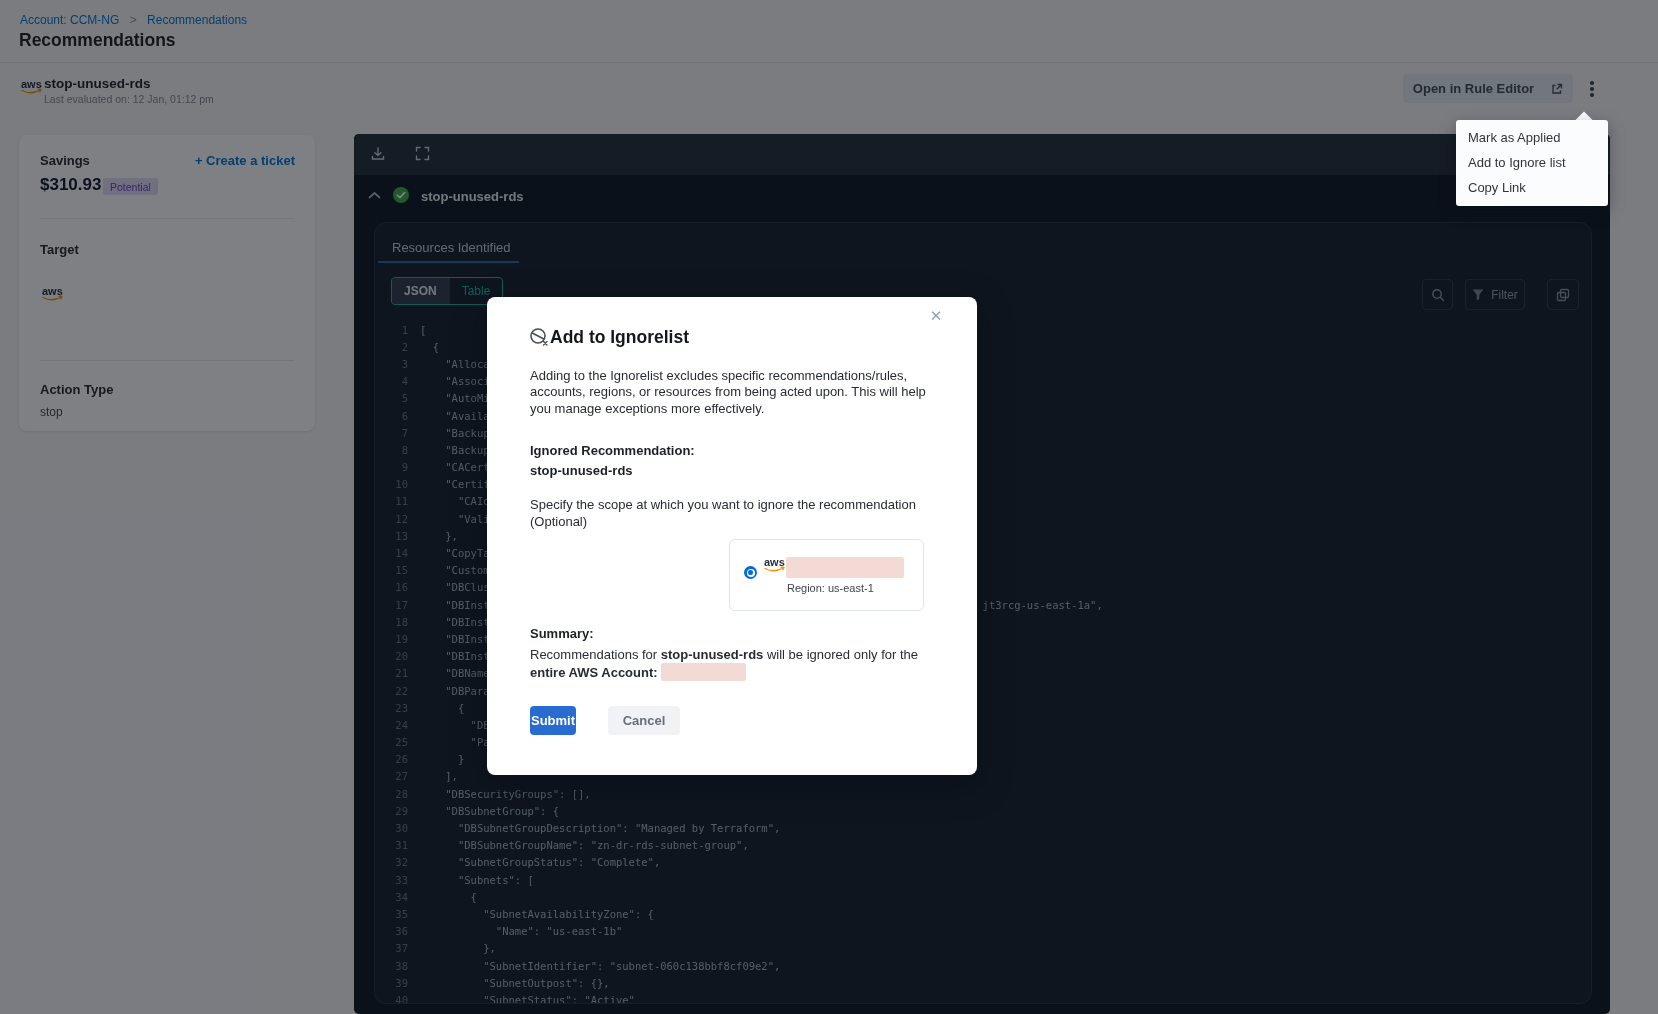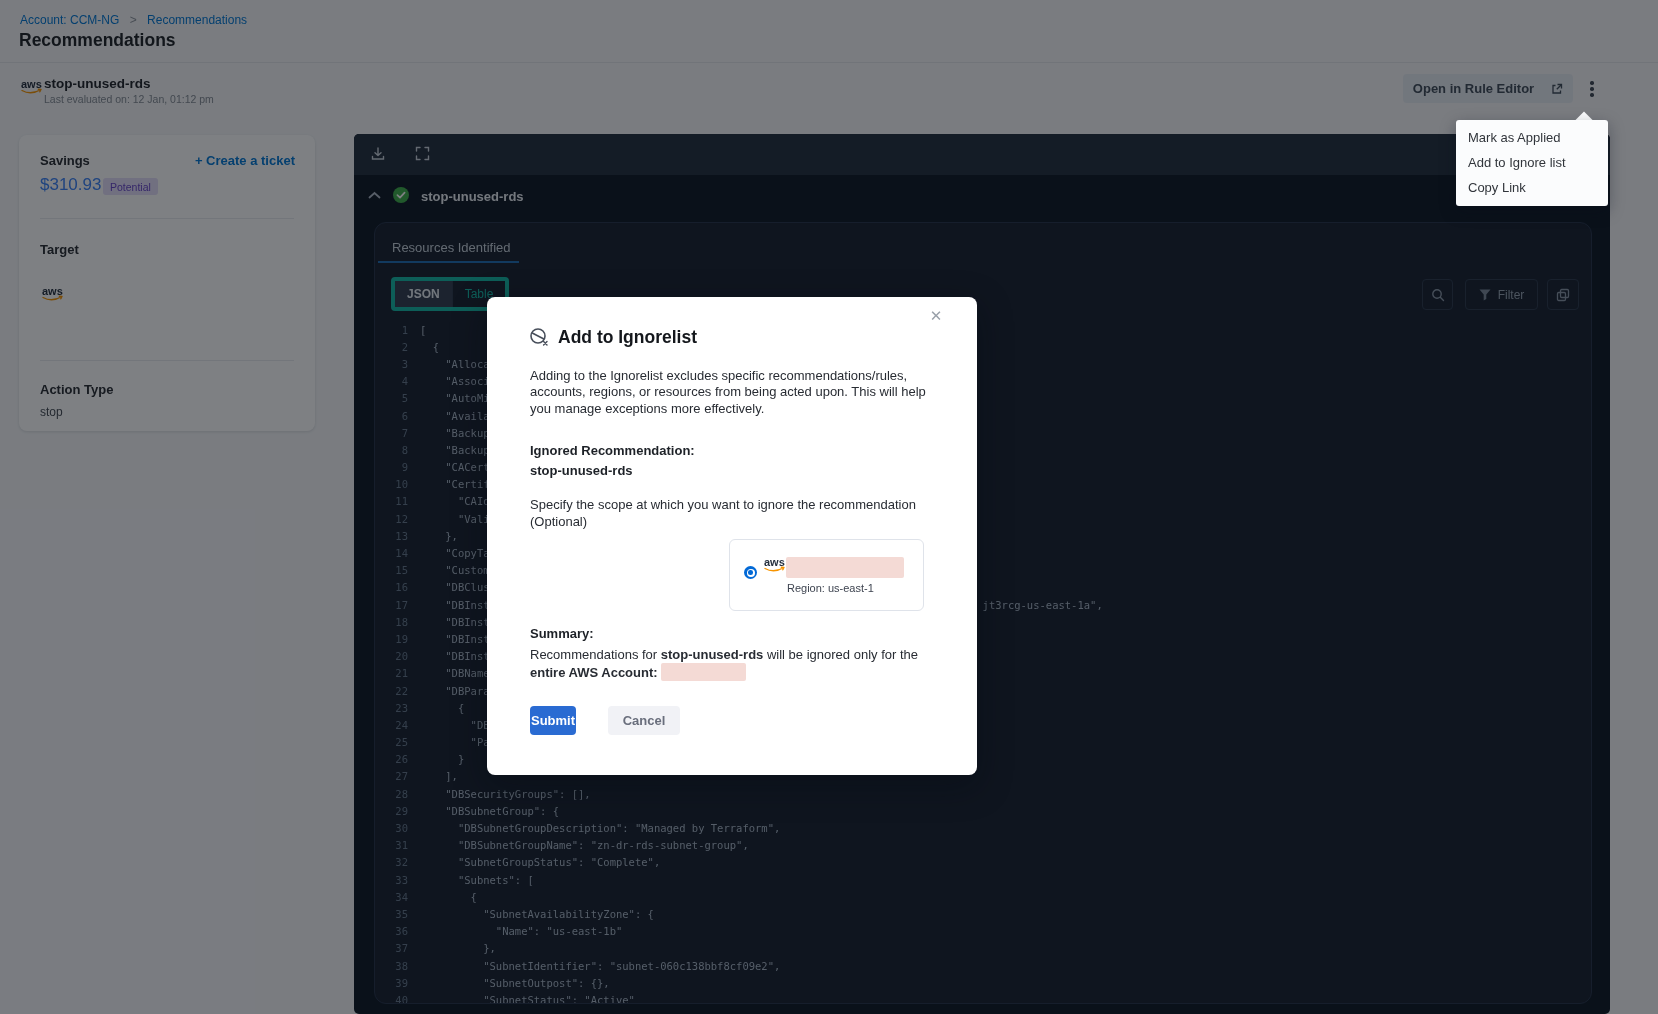--- a/index.html
+++ b/index.html
@@ -24,41 +24,41 @@
   .kebab { position:absolute; left:1584px; top:76px; width:16px; height:26px; display:flex; flex-direction:column;
     align-items:center; justify-content:center; gap:2.6px; cursor:pointer; background:none; border:none; }
   .kebab i { width:3.4px; height:3.4px; border-radius:50%; background:#3f4854; }
 
   
   .left-card { position:absolute; left:19px; top:135px; width:296px; height:296px; background:#fff;
     border-radius:8px; box-shadow:0 1px 3px rgba(20,30,40,.12); }
   .lc-label { position:absolute; font-size:13px; font-weight:bold; color:#282c32; }
   .create-ticket { position:absolute; right:20px; top:18px; font-size:13px; font-weight:bold; color:#0278d5;
     background:none; border:none; cursor:pointer; font-family:inherit; }
-  .amount { position:absolute; left:21px; top:40px; font-size:17px; font-weight:normal; color:#3b82f6; }
+  .amount { position:absolute; left:21px; top:40px; font-size:17px; font-weight:bold; color:#0f172a; }
   .badge { position:absolute; left:84px; top:43px; font-size:10.5px; color:#6745c8; background:#e4ddf9;
     padding:2.5px 7px; border-radius:3px; }
   .lc-div { position:absolute; left:21px; width:254px; height:1px; background:#e9ebee; }
   .lc-value { position:absolute; left:21px; font-size:12px; color:#434a53; }
 
   
   .panel { position:absolute; left:354px; top:134px; width:1256px; height:880px; background:#0e1724; border-radius:5px; }
   .panel-toolbar { position:absolute; left:0; top:0; width:100%; height:41px; background:#232e3d; border-radius:5px 5px 0 0; }
   .tool-btn { position:absolute; top:10px; width:22px; height:22px; background:none; border:none; cursor:pointer; }
   .row-chevron { position:absolute; left:14px; top:54px; background:none; border:none; cursor:pointer; }
   .row-check { position:absolute; left:39px; top:53px; }
   .panel-rec-name { position:absolute; left:67px; top:55px; font-size:13px; font-weight:bold; color:#e9eef3; }
 
   .inner-card { position:absolute; left:20px; top:88px; width:1218px; height:782px; background:#17202f;
     border:1px solid #26334a; border-radius:12px; overflow:hidden; }
   .tab { position:absolute; left:17px; top:17px; font-size:13px; color:#c6d0da; background:none; border:none;
     cursor:pointer; font-family:inherit; }
   .tab-underline { position:absolute; left:3px; top:38px; width:141px; height:2px; background:#1f6db5; }
 
-  .view-toggle { position:absolute; left:16px; top:54px; display:flex; border:4px solid #14b8a6; border-radius:4px; overflow:hidden; }
+  .view-toggle { position:absolute; left:16px; top:54px; display:flex; border:1px solid #14b8a6; border-radius:4px; overflow:hidden; }
   .seg { height:26px; padding:0 12px; font-size:12px; display:flex; align-items:center; background:none; border:none;
     cursor:pointer; font-family:inherit; color:#14b8a6; }
   .seg.active { background:#323e51; color:#e6ecf2; font-weight:bold; }
   .seg + .seg { border-left:1px solid #2c394c; }
 
   .icon-btn { position:absolute; top:56px; height:31px; border:1px solid #2c394c; border-radius:4px; background:none;
     cursor:pointer; display:flex; align-items:center; justify-content:center; gap:7px; color:#96a3b2;
     font-size:12px; font-family:inherit; }
 
   .code { position:absolute; left:0; top:98px; width:100%; cursor:text; }
@@ -75,21 +75,21 @@
   .menu-caret { position:absolute; left:1578px; top:114px; width:12px; height:12px; background:#fbfcfd;
     transform:rotate(45deg); z-index:119; }
   .menu-item { display:block; width:100%; text-align:left; padding:5px 12px; font-size:13px; color:#31353b;
     background:none; border:none; cursor:pointer; font-family:inherit; line-height:15px; }
 
   
   .modal { position:absolute; left:487px; top:297px; width:490px; height:478px; background:#fff; border-radius:8px;
     box-shadow:0 10px 34px rgba(5,10,18,.4); z-index:100; }
   .modal-close { position:absolute; left:436px; top:6px; width:26px; height:26px; background:none; border:none;
     color:#99a0a9; font-size:15px; cursor:pointer; }
-  .modal-head { position:absolute; left:42px; top:30px; display:flex; align-items:center; gap:8px; }
+  .modal-head { position:absolute; left:42px; top:30px; display:flex; align-items:center; }
   .modal-title { font-size:17.5px; font-weight:bold; color:#14171c; }
   .modal-desc { position:absolute; left:43px; top:71px; width:400px; font-size:13px; line-height:16.4px; color:#282c33; }
   .m-label { position:absolute; left:43px; font-size:13px; font-weight:bold; color:#1d2127; }
   .scope { position:absolute; left:43px; top:200px; width:404px; font-size:13px; line-height:16.5px; color:#282c33; }
 
   .opt-card { position:absolute; top:242px; width:195px; height:72px; border:1px solid #e5e8ee; border-radius:6px; cursor:pointer; background:#fff; }
   .radio { position:absolute; width:12px; height:12px; border:1px solid #9aa2ad; border-radius:50%; background:#fff; }
   .radio.sel { width:13px; height:13px; border:none; background:#0269d6; display:flex; align-items:center; justify-content:center; }
   .radio.sel .w { width:8px; height:8px; border-radius:50%; background:#fff; display:flex; align-items:center; justify-content:center; }
   .radio.sel .b { width:4.5px; height:4.5px; border-radius:50%; background:#0269d6; }
@@ -200,21 +200,21 @@
         <button class="seg active">JSON</button>
         <button class="seg">Table</button>
       </div>
 
       <button class="icon-btn" style="left:1047px; width:31px;">
         <svg width="14" height="14" viewBox="0 0 14 14" fill="none" stroke="#8a97a7" stroke-width="1.4" stroke-linecap="round">
             <circle cx="6" cy="6" r="4.2"></circle>
             <path d="M9.3 9.3 L12.5 12.5"></path>
           </svg>
       </button>
-      <button class="icon-btn" style="left:1090px; width:73px;">
+      <button class="icon-btn" style="left:1090px; width:60px;">
         <span style="line-height:0">
           <svg width="12" height="12" viewBox="0 0 12 12">
               <path d="M0.5 0.5 H11.5 L7.3 5.6 V10 L4.7 11.5 V5.6 Z" fill="#7b8999"></path>
             </svg>
         </span>
         <span>Filter</span>
       </button>
       <button class="icon-btn" style="left:1172px; width:32px;">
         <svg width="14" height="14" viewBox="0 0 14 14" fill="none" stroke="#8a97a7" stroke-width="1.3">
             <rect x="4.5" y="1.5" width="8" height="8" rx="1.2"></rect>

